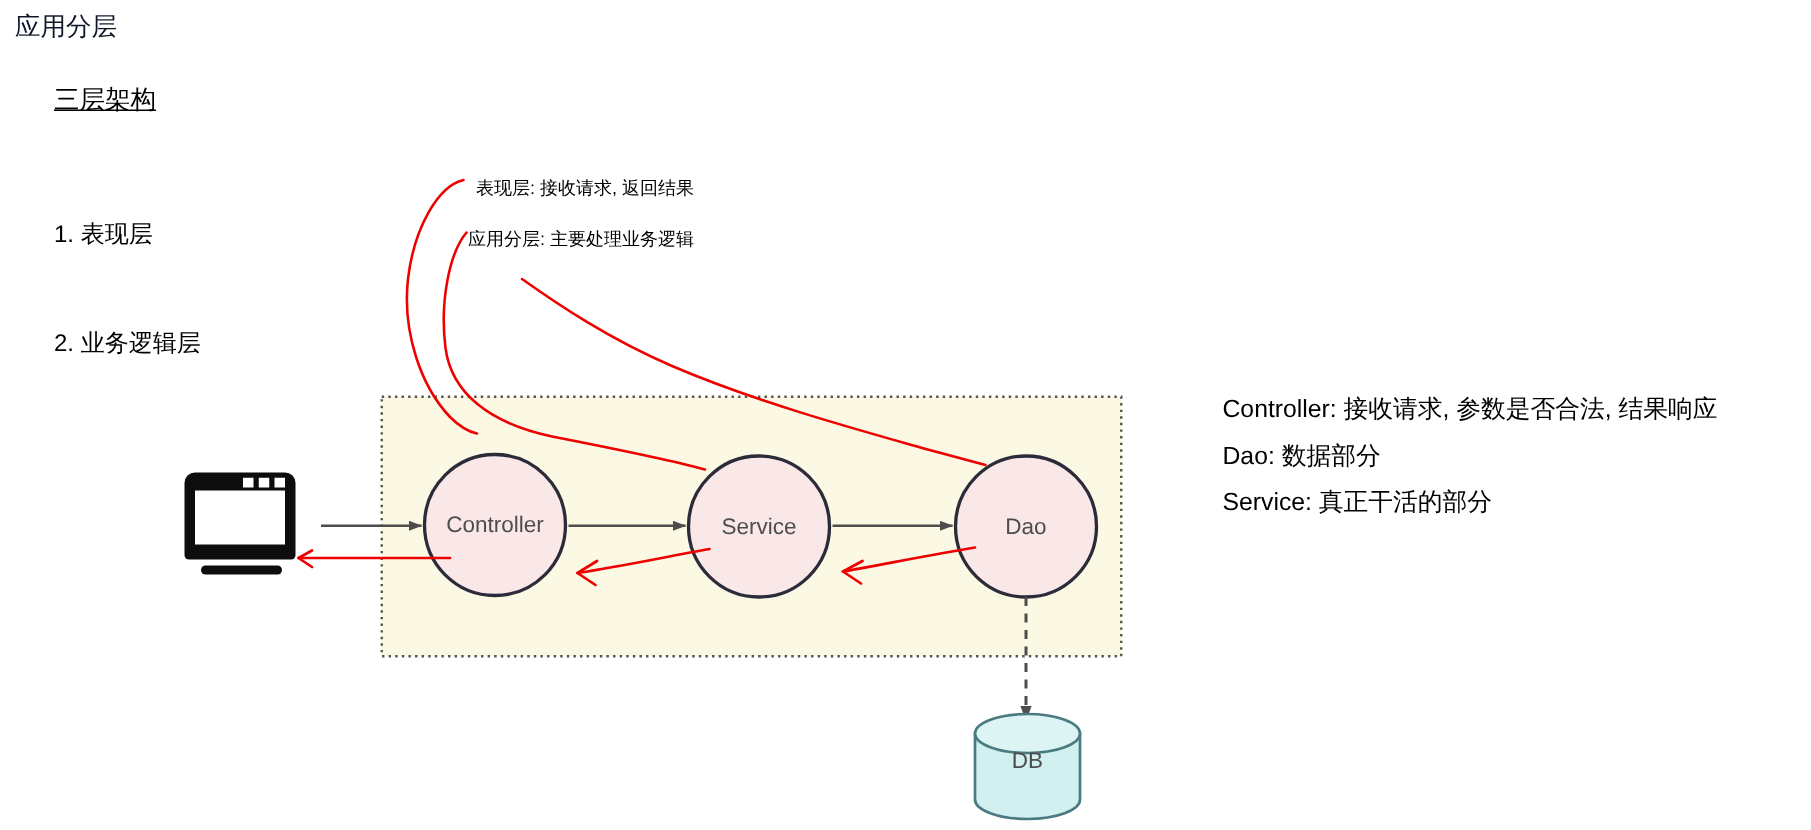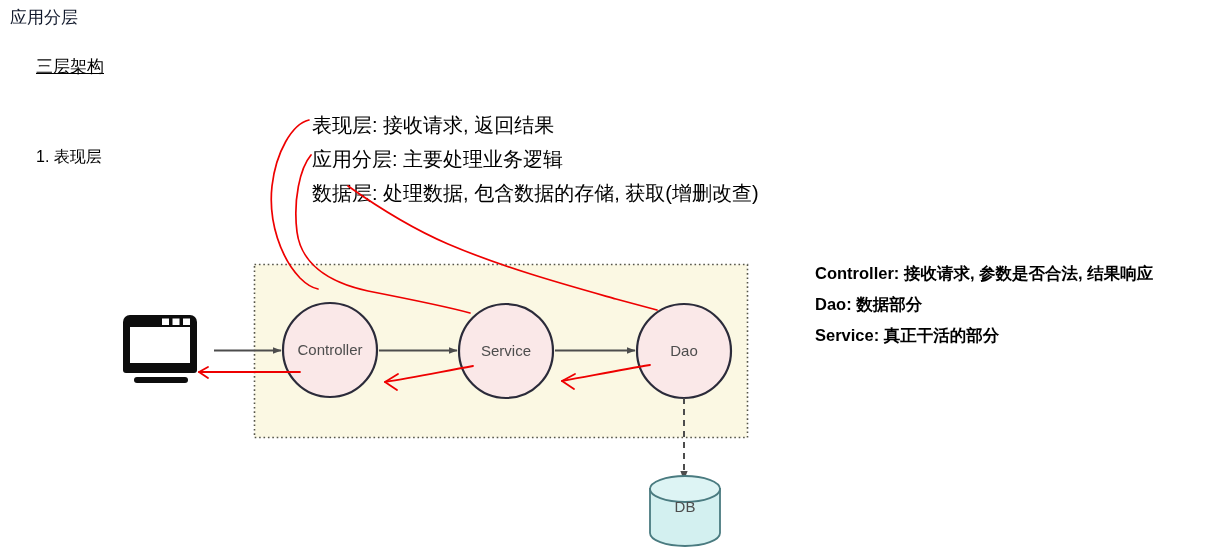--- a/index.html
+++ b/index.html
@@ -35,31 +35,31 @@
   #layer-list {
     left: 36px; top: 100px;
     font-size: 16px;
     line-height: 33px;
   }
   #layer-list .layer-item { white-space: nowrap; margin-top: 40px; }
 
   
   #mid-notes {
     left: 312px; top: 108px;
-    font-size: 20px;
+    font-size: 12px;
     line-height: 34px;
+    text-align: right;
   }
   #mid-notes .note-line { white-space: nowrap; }
 
   
   #right-notes {
     left: 815px; top: 258px;
     font-size: 16.5px;
     line-height: 31px;
-    font-weight: bold;
   }
   #right-notes .legend-line { white-space: nowrap; }
 
   
   #diagram-canvas {
     left: 0; top: 0;
     width: 1207px;
     height: 553px;
     pointer-events: none;
   }
@@ -80,26 +80,26 @@
 </style>
 </head>
 <body>
 
 <div class="abs" id="page-title">应用分层</div>
 
 <div class="abs" id="subtitle">三层架构</div>
 
 <div class="abs" id="layer-list">
   <div class="layer-item">1. 表现层</div>
+  <div class="layer-item">2. 业务逻辑层</div>
 </div>
 
 <div class="abs" id="mid-notes">
   <div class="note-line">表现层: 接收请求, 返回结果</div>
   <div class="note-line">应用分层: 主要处理业务逻辑</div>
-  <div class="note-line">数据层: 处理数据, 包含数据的存储, 获取(增删改查)</div>
 </div>
 
 <div class="abs" id="right-notes">
   <div class="legend-line">Controller: 接收请求, 参数是否合法, 结果响应</div>
   <div class="legend-line">Dao:  数据部分</div>
   <div class="legend-line">Service: 真正干活的部分</div>
 </div>
 
 <svg class="abs" id="diagram-canvas" viewBox="0 0 1207 553">
   <defs>

